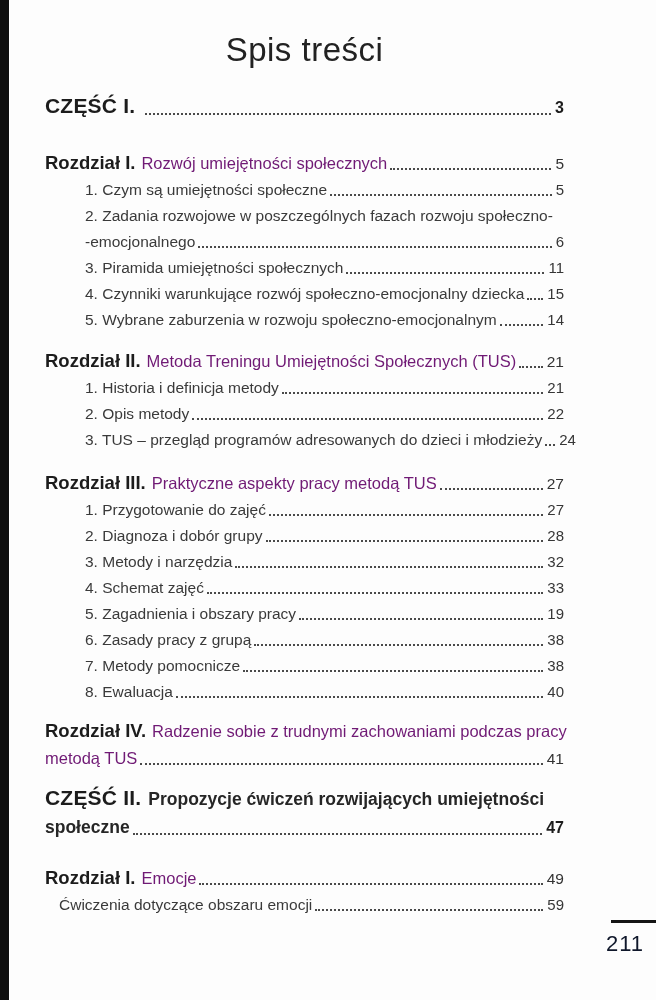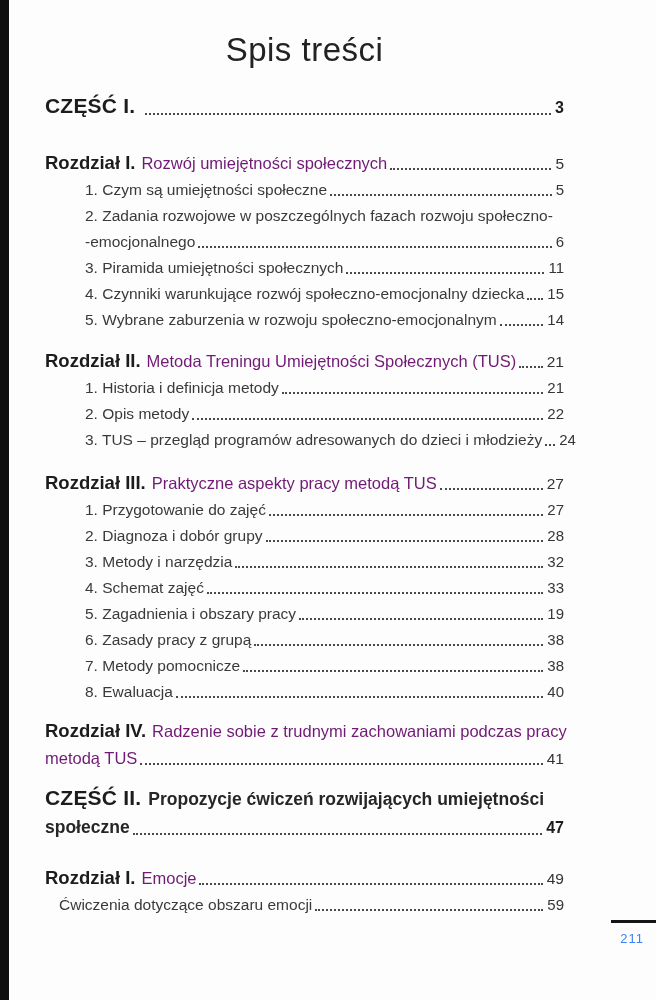--- a/index.html
+++ b/index.html
@@ -69,21 +69,21 @@
   .t-exercise{padding-left:14px;}
   .t-item .pagenum,.t-exercise .pagenum{font-size:15px;color:#363636;}
 
   
   .folio-rule{
     position:absolute;right:0;top:920px;
     width:45px;height:3px;background:#151515;
   }
   .folio{
     position:absolute;right:12px;top:931px;
-    font-size:13px;color:#3b82f6;letter-spacing:1px;
+    font-size:22px;color:#0f172a;letter-spacing:1px;
   }
 </style>
 </head>
 <body>
 
 <div class="spine"></div>
 
 <div class="content">
   <h1 class="title">Spis treści</h1>
   <div class="toc">

